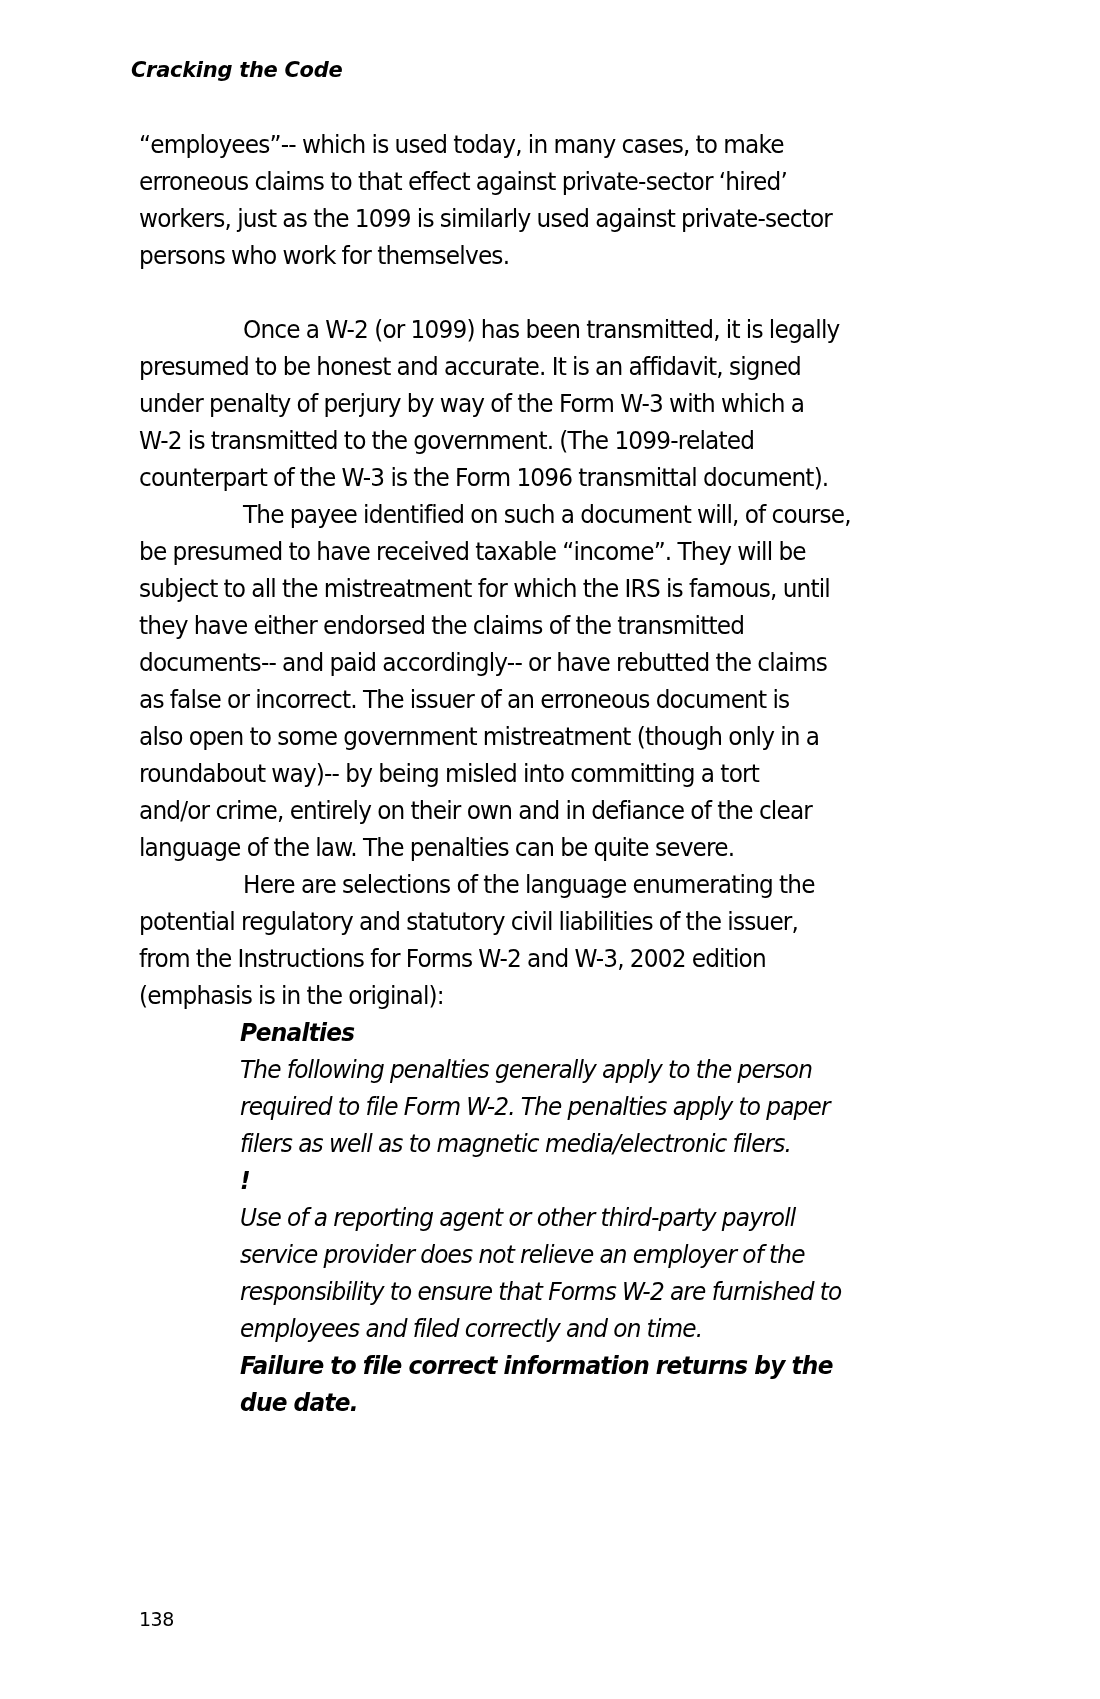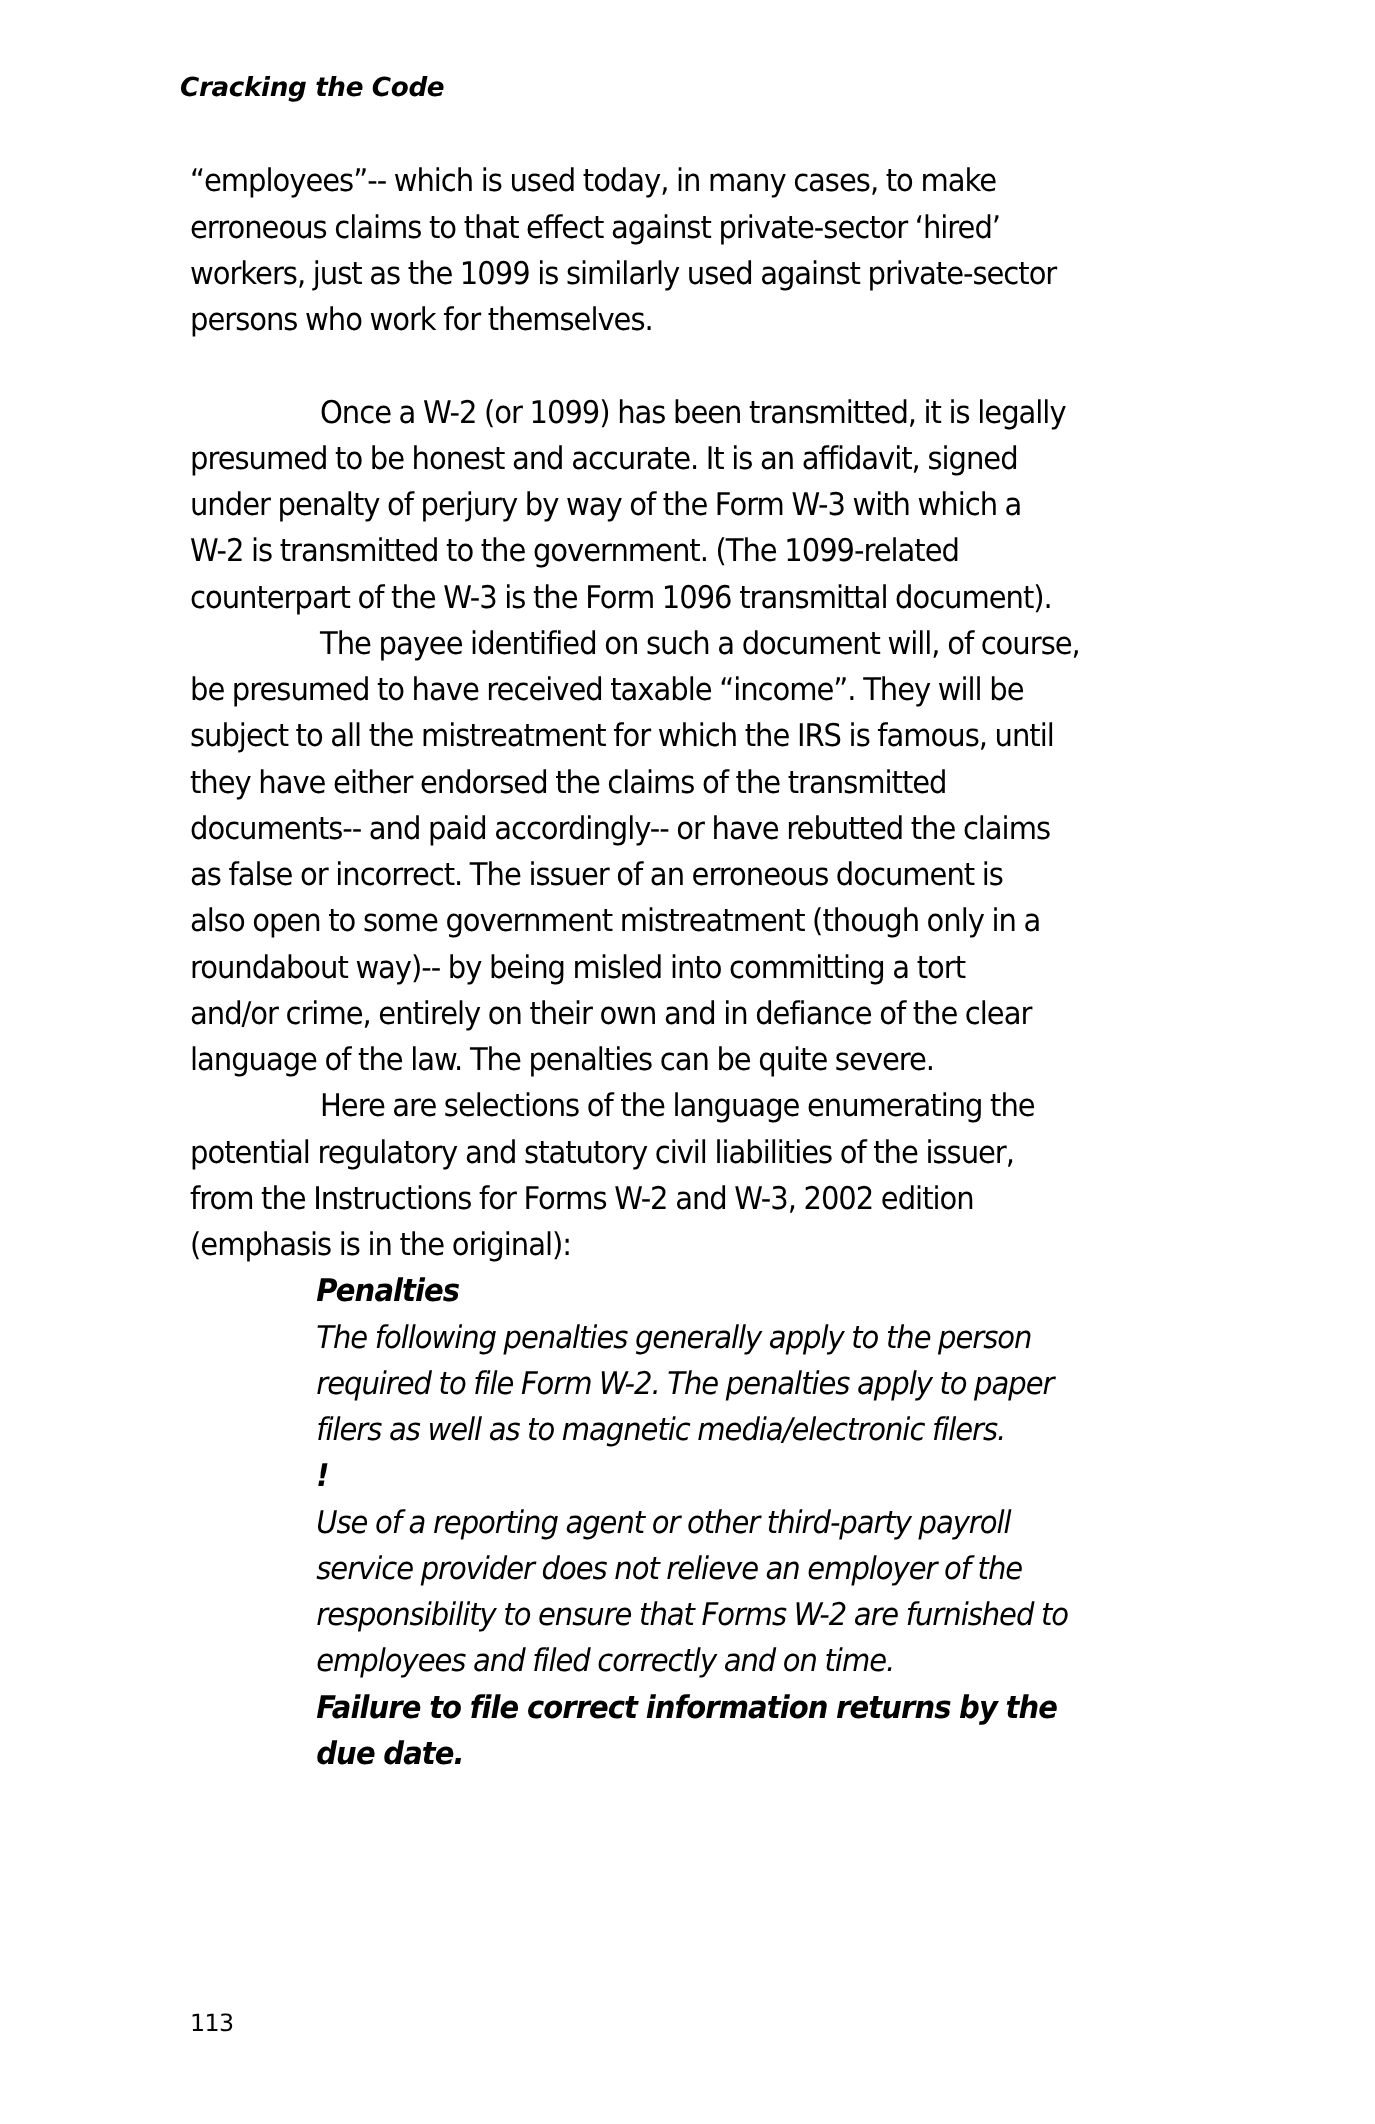--- a/index.html
+++ b/index.html
@@ -10,21 +10,21 @@
     body {
       width: 1100px;
       height: 1699px;
       position: relative;
       overflow: hidden;
       font-family: "DejaVu Sans", sans-serif;
       color: #000000;
     }
     .page {
       position: absolute;
-      left: 13px; top: 0;
+      left: 0; top: 0;
       width: 924px;
       height: 1699px;
     }
     .running-head {
       position: absolute;
       left: 131px;
       top: 58px;
       font-size: 21px;
       font-weight: bold;
       font-style: italic;
@@ -112,15 +112,15 @@
       <div class="line quote it" style="top:1277px">responsibility to ensure that Forms W-2 are furnished to</div>
       <div class="line quote it" style="top:1314px">employees and filed correctly and on time.</div>
     </div>
 
     <div>
       <div class="line quote bi" style="top:1351px">Failure to file correct information returns by the</div>
       <div class="line quote bi" style="top:1388px">due date.</div>
     </div>
   </div>
 
-  <div class="page-number">113</div>
+  <div class="page-number">138</div>
 
 </div>
 
 </body></html>

